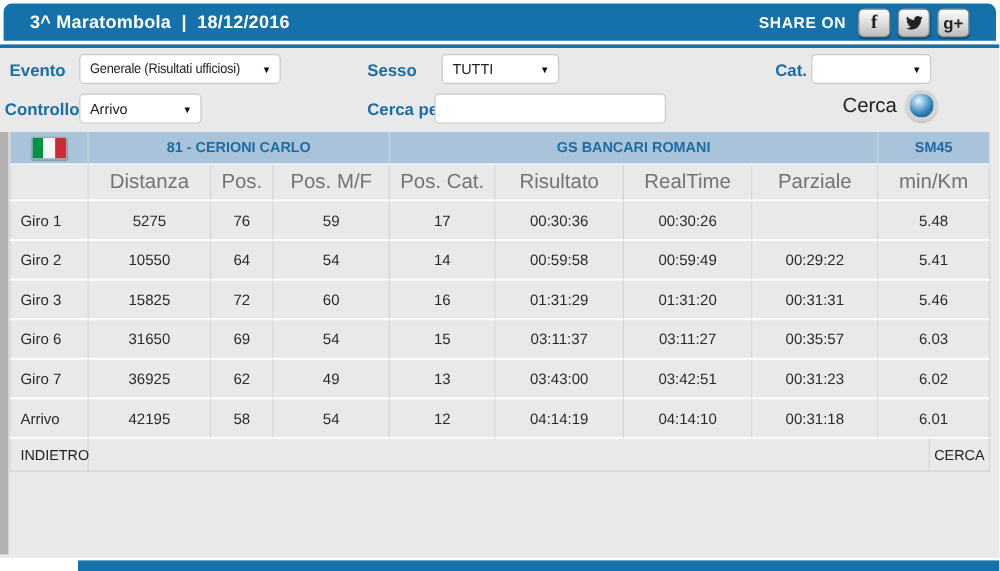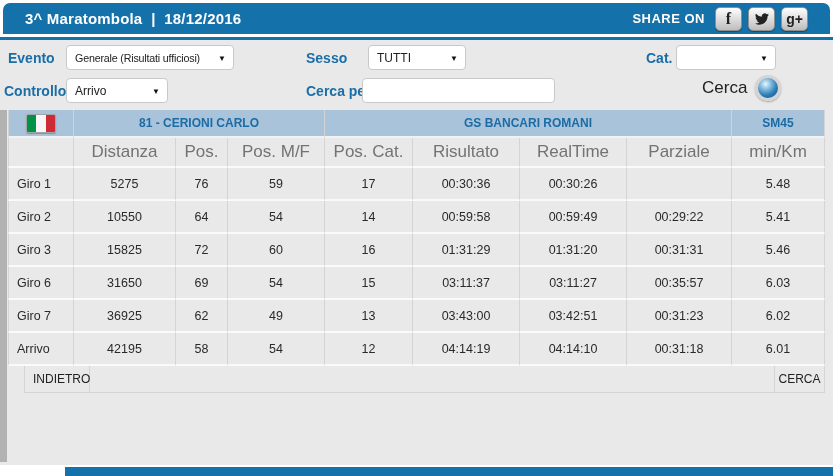--- a/index.html
+++ b/index.html
@@ -42,21 +42,21 @@
   td:first-child { border-left: 1px solid #d4d4d4; }
   tr.athlete td { background: #a9c3da; color: #1b6ca5; font-weight: 700; font-size: 12px; height: 28px; border-bottom: 2px solid #eef3f7; }
   tr.cols td { height: 30px; color: #737373; font-size: 17px; font-weight: 400; }
   .rowlabel { text-align: left; padding-left: 8px; }
   .flagwrap { display: flex; justify-content: center; align-items: center; }
   .flag { width: 30px; height: 19px; border: 1px solid #a5a5a5; border-radius: 2px; display: flex; overflow: hidden;
           box-shadow: 0 1px 1px rgba(0,0,0,.25); }
   .flag .g { flex: 1; background: #009246; } .flag .w { flex: 1; background: #f7f7f7; } .flag .r { flex: 1; background: #ce2b37; }
 
   
-  .footer-row { display: flex; height: 27px; padding-left: 16px; }
+  .footer-row { display: flex; height: 27px; }
   .fcell { background: #e9e9e9; border-bottom: 1px solid #d4d4d4; border-right: 1px solid #d4d4d4;
            display: flex; align-items: center; font-size: 12px; color: #222; }
   .f-back { width: 66px; padding-left: 8px; border-left: 1px solid #d4d4d4; cursor: pointer; }
   .f-mid { flex: 1; }
   .f-cerca { width: 50px; justify-content: center; cursor: pointer; }
 
   .gutter { position: absolute; left: 0; top: 110px; width: 7px; height: 352px; background: #b2b2b2; }
   .bottombar { position: absolute; left: 65px; top: 467px; width: 768px; height: 9px; background: #1571a9; }
 </style>
 </head>

